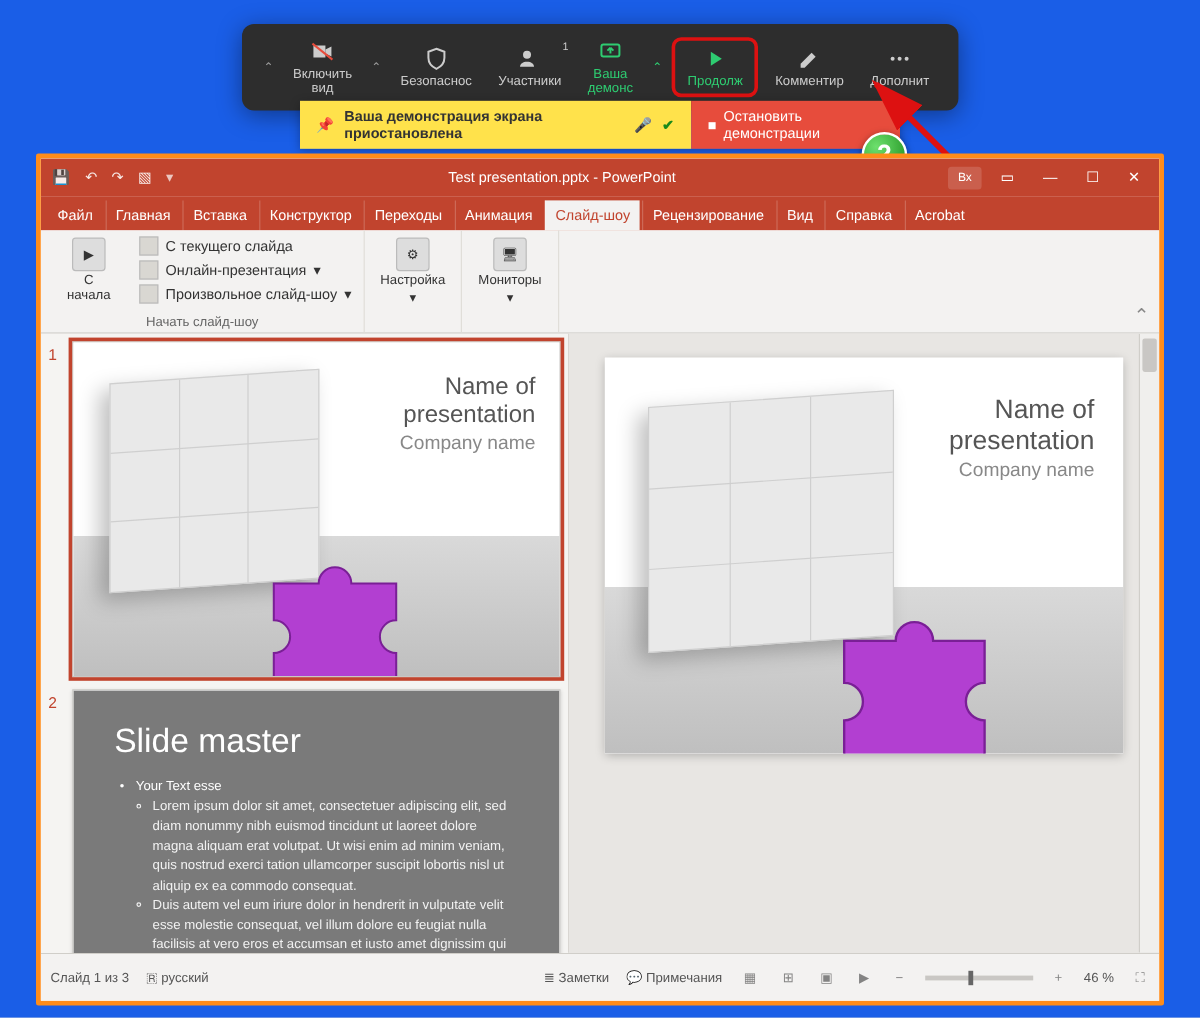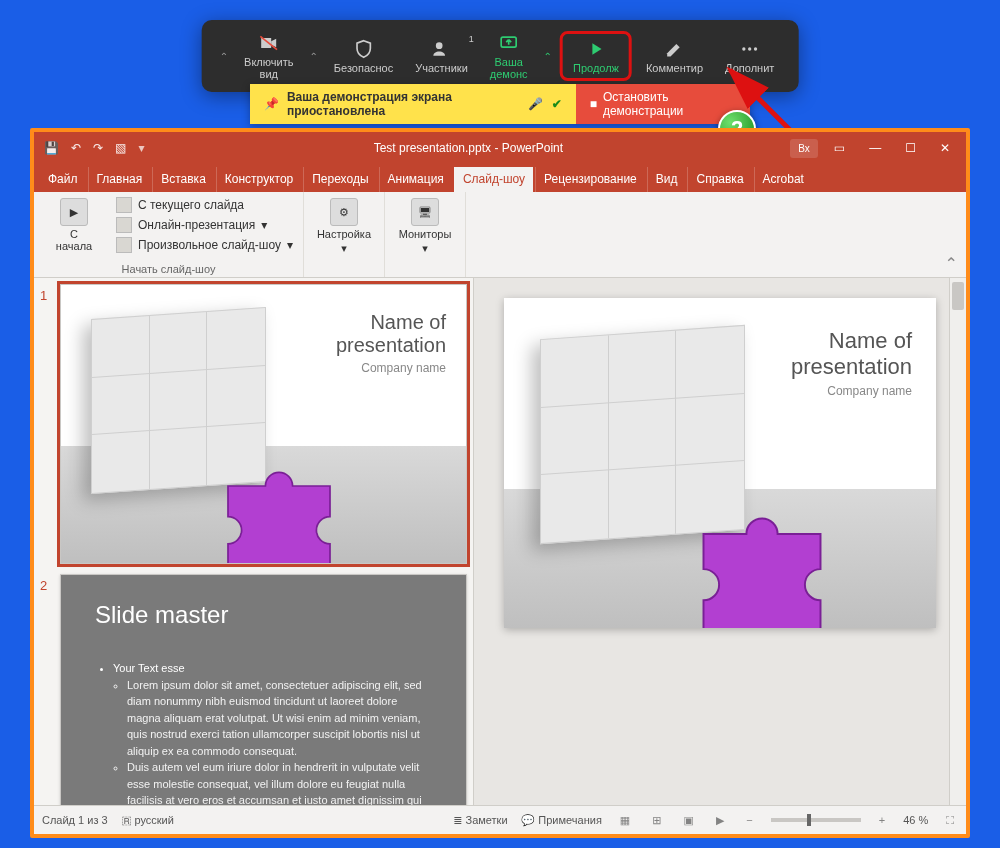--- a/index.html
+++ b/index.html
@@ -56,41 +56,41 @@
   .thumb-item { display: flex; gap: 6px; margin-bottom: 10px; }
   .thumb-num { color: #c1442e; font-size: 13px; width: 14px; padding-top: 4px; }
   .thumb-slide { flex: 1; background: #fff; border: 1px solid #c9c7c4; box-shadow: 0 1px 3px rgba(0,0,0,.15); position: relative; overflow: hidden; }
   .thumb-slide.active { outline: 3px solid #c1442e; }
 
   .pp-editor { flex: 1; position: relative; background: #e8e6e3; overflow: auto; display:flex; align-items:flex-start; justify-content:center; padding:20px 30px;}
   .pp-canvas { background:#fff; width:440px; height:330px; box-shadow:0 2px 8px rgba(0,0,0,.25); position:relative; overflow:hidden;}
   .vscroll { position:absolute; right:0; top:0; bottom:0; width:17px; background:#f0efed; border-left:1px solid #d0cec9;}
   .vscroll .vthumb{position:absolute;left:2px;right:2px;top:4px;height:28px;background:#c9c7c4;border-radius:2px;}
 
-  .pp-status { height: 29px; background: #f3f2f1; border-top: 1px solid #d0cec9; display: flex; align-items: center; font-size: 11px; color: #555; padding: 0 8px; gap: 14px; }
+  .pp-status { height: 40px; background: #f3f2f1; border-top: 1px solid #d0cec9; display: flex; align-items: center; font-size: 11px; color: #555; padding: 0 8px; gap: 14px; }
   .pp-status .spacer { flex: 1; }
   .pp-status .viewbtn { padding: 2px 4px; cursor: pointer; opacity:.7;}
   .pp-status .zoomtrack { width: 90px; height: 4px; background: #c9c7c4; position: relative; }
   .pp-status .zoomtrack::after { content:""; position:absolute; left:40%; top:-4px; width:4px; height:12px; background:#666;}
 
   
   .slide-bg { position:absolute; inset:0; background: linear-gradient(#fff 0%, #fff 58%, #d9d9d9 58%, #bfbfbf 100%); }
   .puzzle-wall { position:absolute; background:#e9e9e9; border:1px solid #cfcfcf; box-shadow: -8px 6px 18px rgba(0,0,0,.25); }
   .puzzle-wall::before, .puzzle-wall::after { content:""; position:absolute; background:transparent; }
   .pgrid { position:absolute; inset:0; }
   .pgrid .hl, .pgrid .vl { position:absolute; background:#cfcfcf; }
   .piece { position:absolute; width:120px; height:110px; }
   .piece svg{width:100%;height:100%;}
 
   .slide-title { position:absolute; text-align:right; color:#555;}
   .slide-title .t1{font-size:20px;}
-  .slide-title .t2{font-size:12px;color:#888;margin-top:4px;}
+  .slide-title .t2{font-size:16px;color:#888;margin-top:4px;}
 
   .sm-slide { position:absolute; inset:0; background:#7a7a7a; color:#fff; padding:26px 34px; font-size:11px;}
-  .sm-slide h3{font-size:24px; font-weight:normal; margin-bottom:31px;}
+  .sm-slide h3{font-size:28px; font-weight:normal; margin-bottom:14px;}
   .sm-slide ul{list-style:disc; padding-left:18px; line-height:1.5;}
   .sm-slide li.sub{list-style:circle; margin-left:14px; opacity:.9;}
 
 </style>
 </head>
 <body>
 
 <div class="zoom-bar">
   <span class="zoom-chevron">⌃</span>
 

